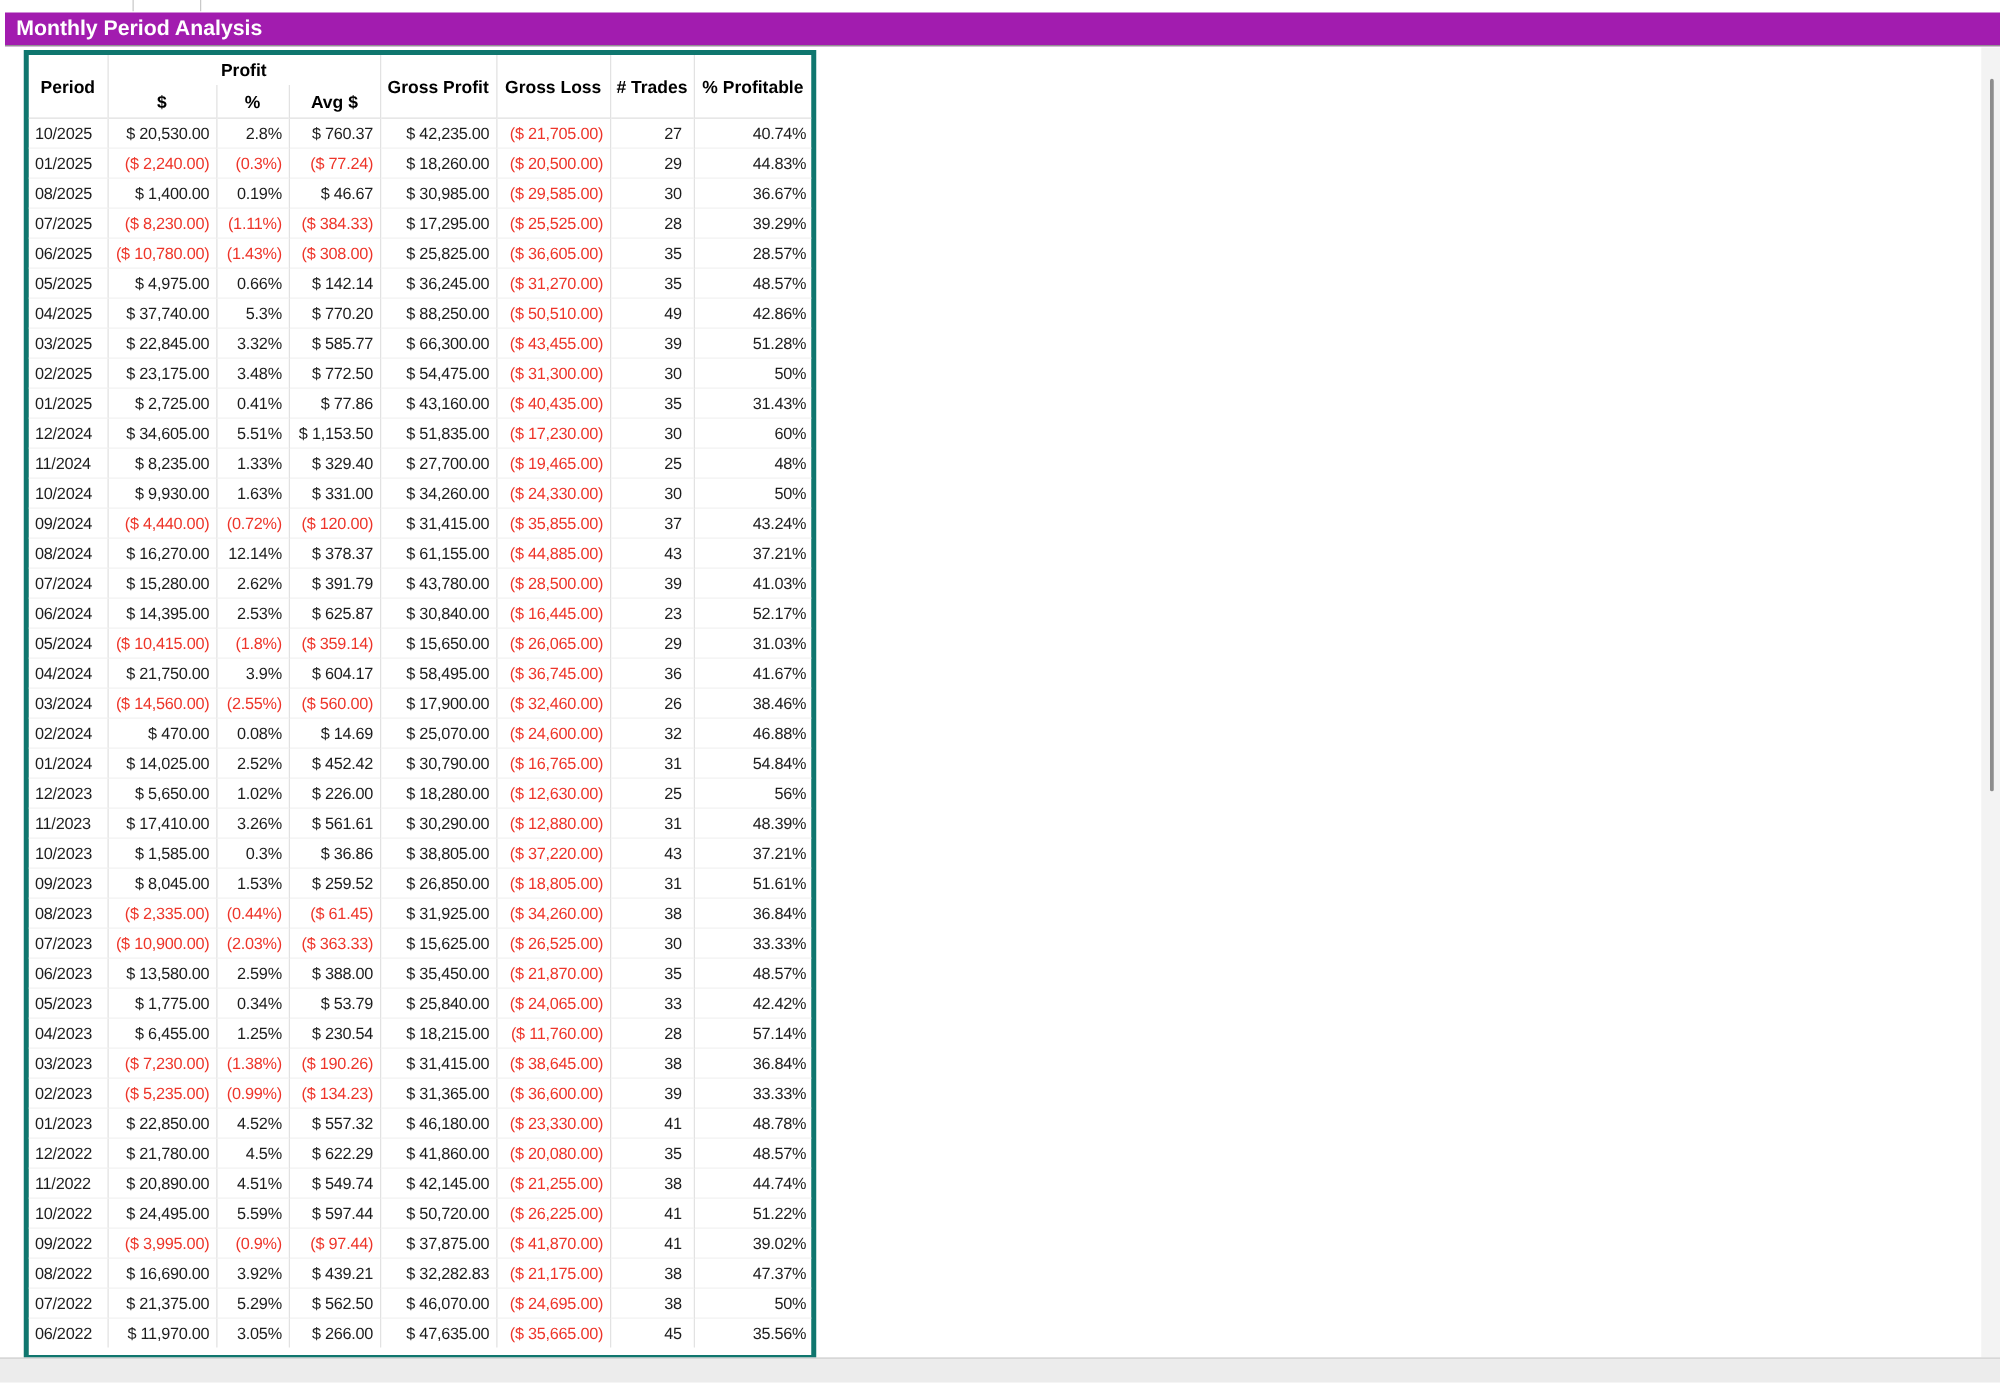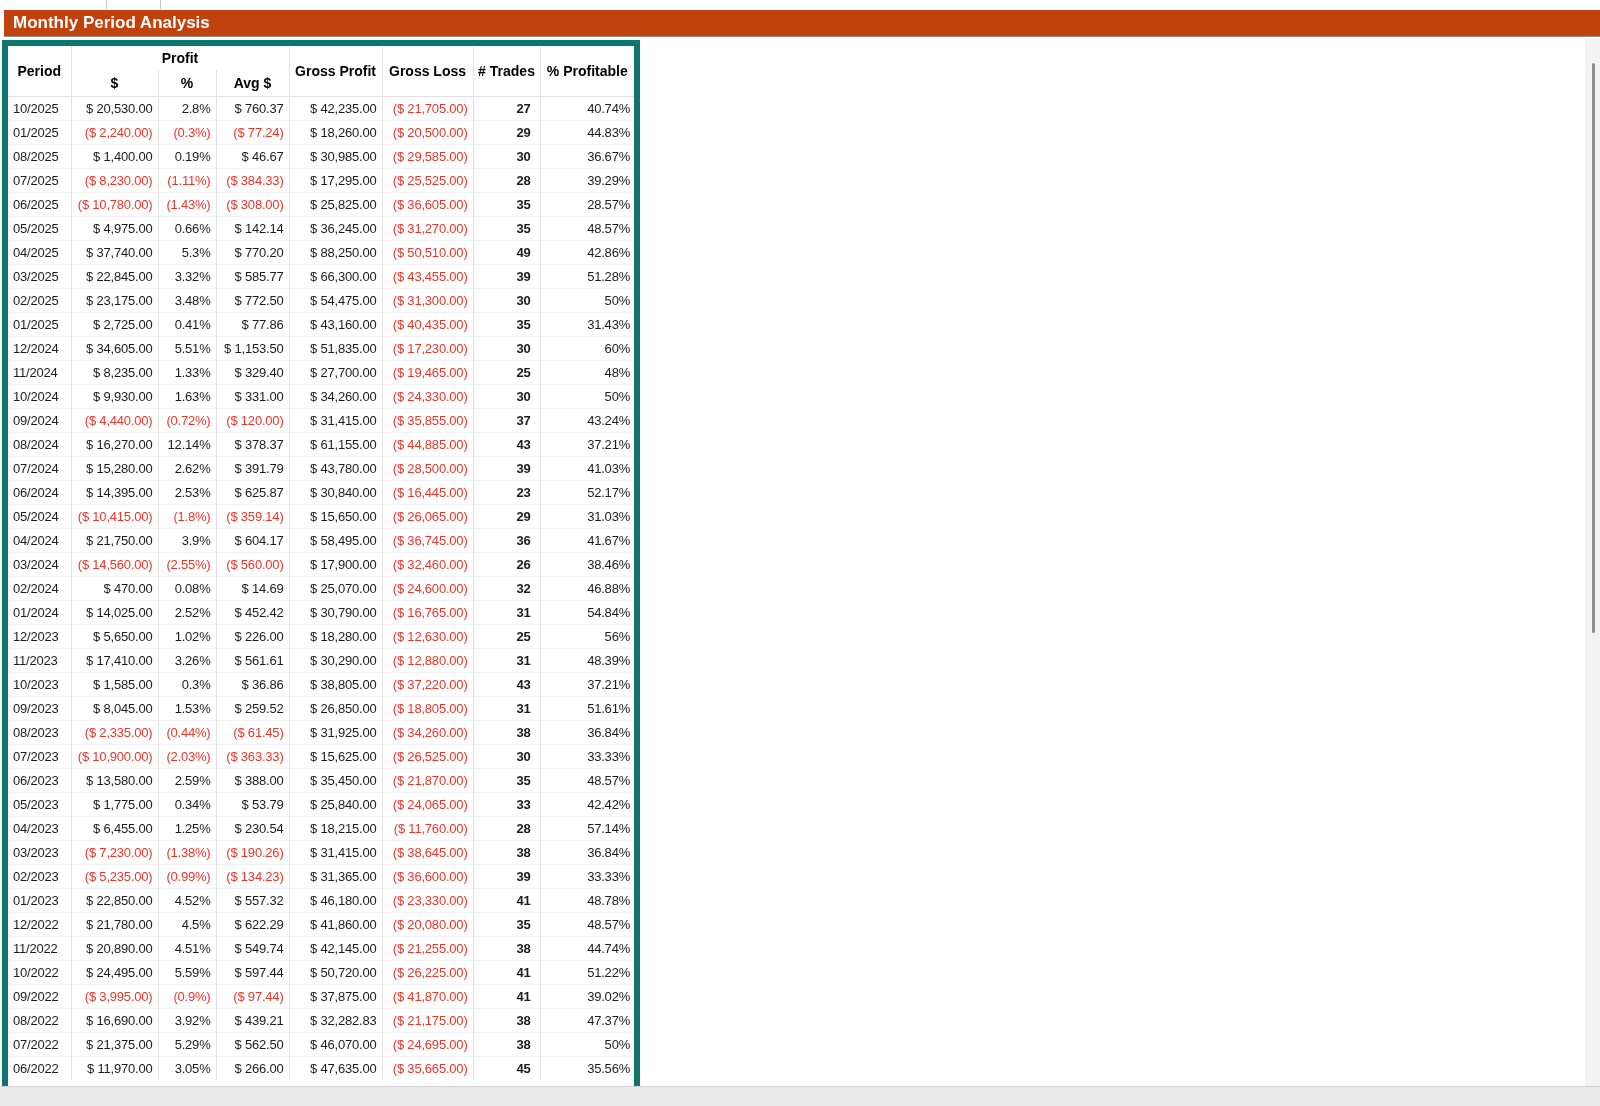--- a/index.html
+++ b/index.html
@@ -13,34 +13,34 @@
     overflow: hidden;
   }
   
   .top-strip { position: absolute; left: 0; top: 0; width: 100%; height: 10px; background: #ffffff; }
   .tick { position: absolute; top: 0; width: 1px; height: 9px; background: #c9c9c9; }
   .tick1 { left: 106px; }
   .tick2 { left: 160px; }
 
   .title-bar {
     position: absolute; left: 4px; top: 10px; right: 0; height: 27px;
-    background: #c2410c;
+    background: #a21caf;
     border-bottom: 1px solid #919191;
     color: #ffffff;
     font-weight: bold;
     font-size: 17px;
     line-height: 26px;
     padding-left: 9px;
     white-space: nowrap;
   }
 
   .table-wrap {
-    position: absolute; left: 2px; top: 40px;
+    position: absolute; left: 19px; top: 40px;
     background: #ffffff;
-    border: 6px solid #0f766e;
+    border: 4px solid #0f766e;
     padding-bottom: 6px;
   }
   table {
     border-collapse: collapse;
     table-layout: fixed;
     width: 626px;
   }
   th, td { white-space: nowrap; overflow: hidden; }
   thead th {
     font-size: 14px;
@@ -62,21 +62,21 @@
     color: var(--pos);
     height: 24px;
     border-left: 1px solid #e2e2e2;
     border-top: 1px solid #f2f2f2;
     padding: 0 5px 0 2px;
   }
   tbody td:first-child { border-left: none; }
   tbody tr:first-child td { border-top: 1px solid #e0e0e0; }
   td.c-period { text-align: left; padding-left: 5px; margin-top: 33px; }
   td.num { text-align: right; }
-  td.c-trades { padding-right: 9px; font-weight: bold; }
+  td.c-trades { padding-right: 9px; }
   td.c-pct { padding-right: 4px; }
   td.neg { color: var(--neg); }
 
   .scrollbar-track {
     position: absolute; left: 1585px; top: 38px; width: 15px; height: 1048px;
     background: #f3f3f3;
   }
   .scrollbar-thumb {
     position: absolute; left: 7px; top: 25px; width: 3px; height: 570px;
     background: #8d8d8d;

